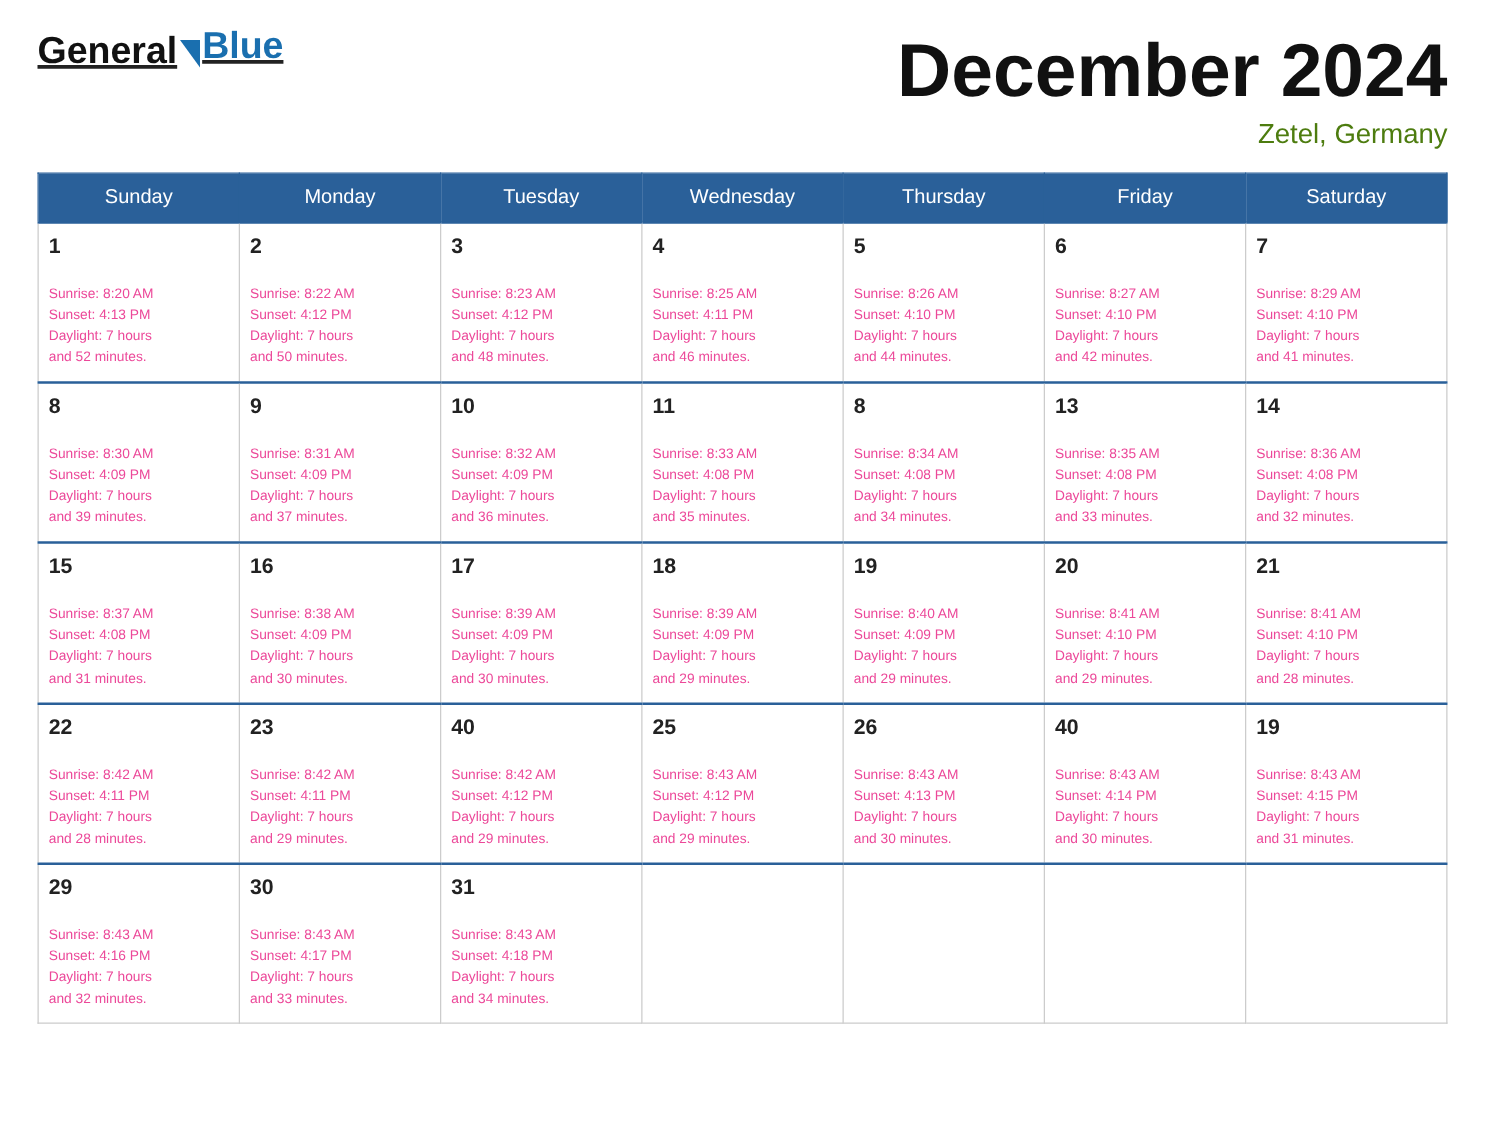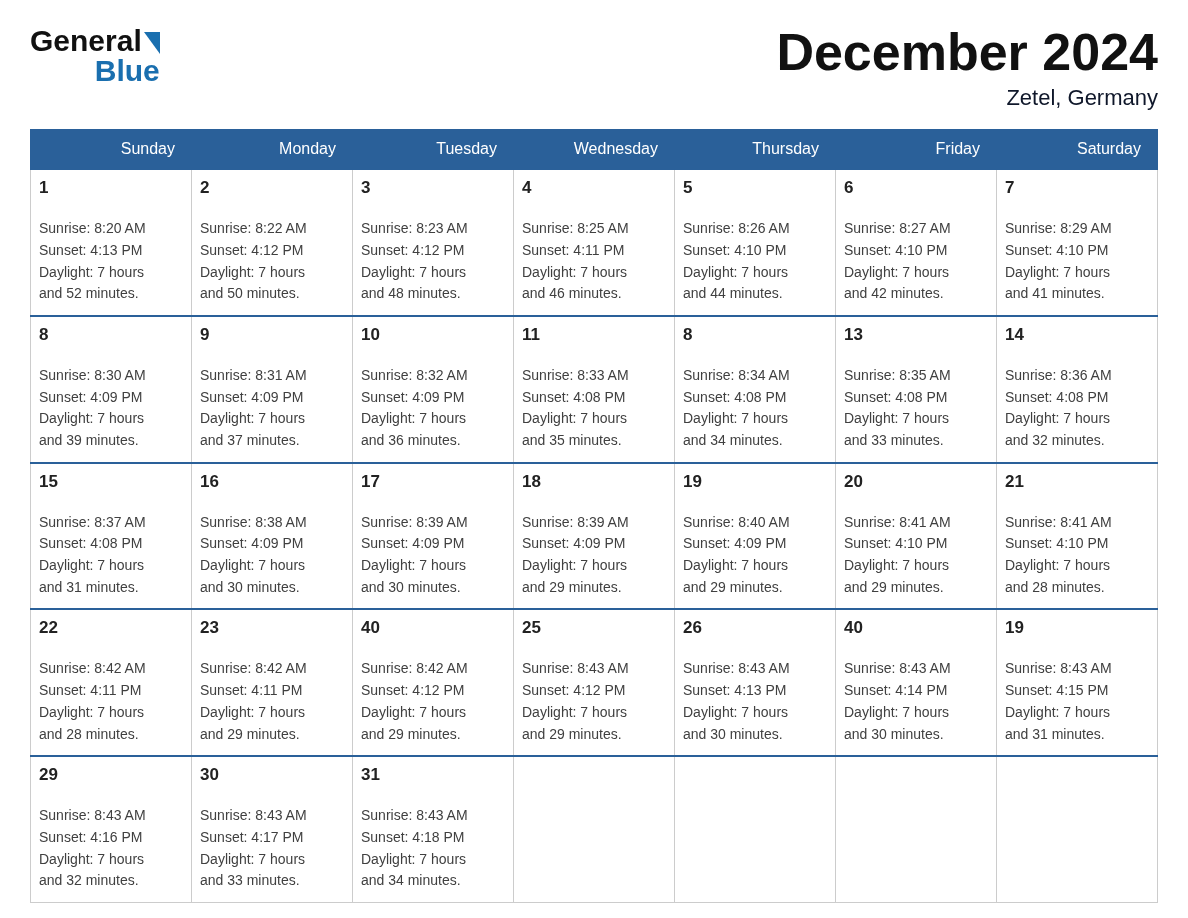--- a/index.html
+++ b/index.html
@@ -16,43 +16,43 @@
     .header {
       display: flex;
       justify-content: space-between;
       align-items: flex-start;
       margin-bottom: 18px;
     }
     .title-block {
       text-align: right;
     }
     .month-title {
-      font-size: 52px;
+      font-size: 60px;
       font-weight: bold;
       color: #111;
       line-height: 1.1;
     }
     .location-title {
       font-size: 22px;
-      color: #0f172a;
+      color: #4d7c0f;
       margin-top: 4px;
     }
     
     .calendar-table {
       width: 100%;
       border-collapse: collapse;
       table-layout: fixed;
     }
     .calendar-table th {
       background-color: #2a6099;
       color: #fff;
       font-size: 16px;
       font-weight: normal;
-      padding: 10px 16px;
-      text-align: right;
+      padding: 10px 4px;
+      text-align: center;
       border: 1px solid #2a6099;
     }
     .calendar-table td {
       vertical-align: top;
       padding: 8px 8px 10px 8px;
       border: 1px solid #ccc;
       font-size: 13px;
       color: #222;
       min-height: 100px;
       background: #fff;
@@ -63,32 +63,33 @@
     .calendar-table tr td + td {
       border-top: 2px solid #2a6099;
     }
     .cell-day {
       font-size: 17px;
       font-weight: bold;
       margin-bottom: 4px;
       display: block;
     }
     .cell-info {
-      font-size: 14px;
+      font-size: 11px;
       line-height: 1.55;
-      color: #404040;
+      color: #ec4899;
       margin-top: 20px;
     }
     .empty-cell {
       background: #fff;
     }
     
     .logo-wrapper {
       display: flex;
-      flex-direction: column;
+      flex-direction: row;
+      text-decoration: underline;
     }
     .logo-top {
       display: flex;
       align-items: flex-end;
     }
     .logo-general {
       font-size: 30px;
       font-weight: bold;
       color: #111;
       font-family: Arial, sans-serif;

